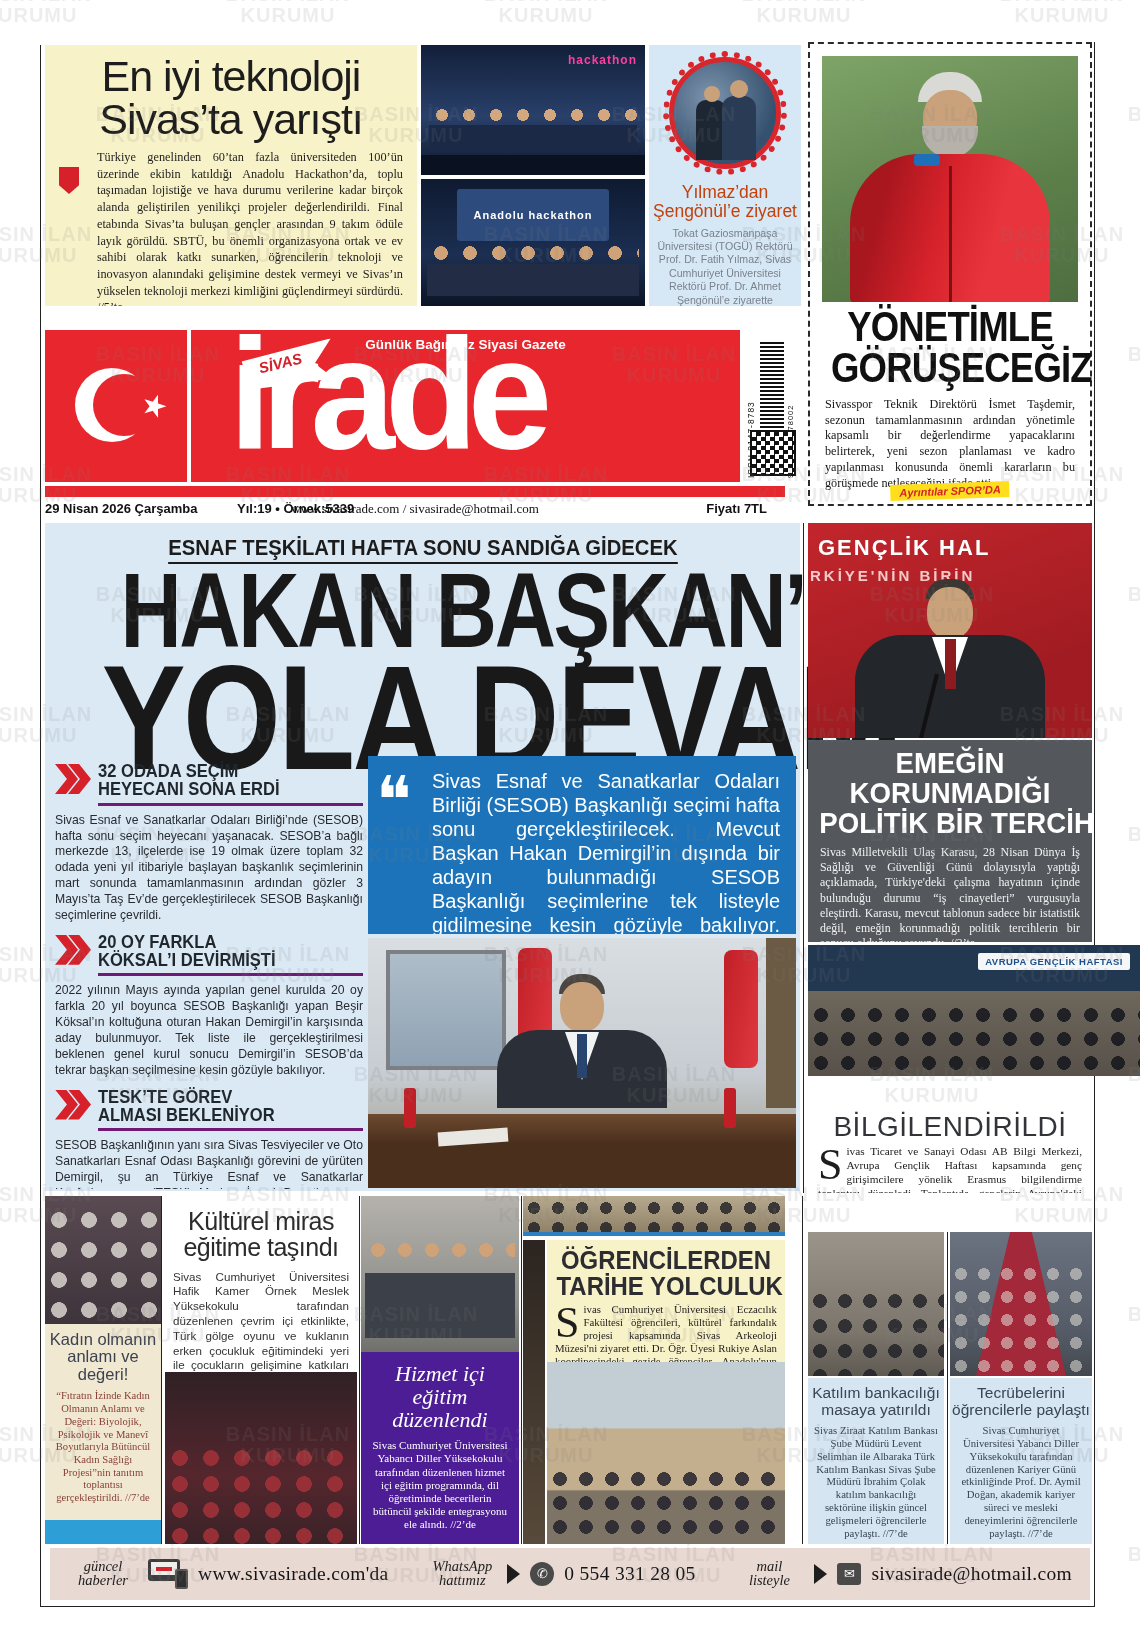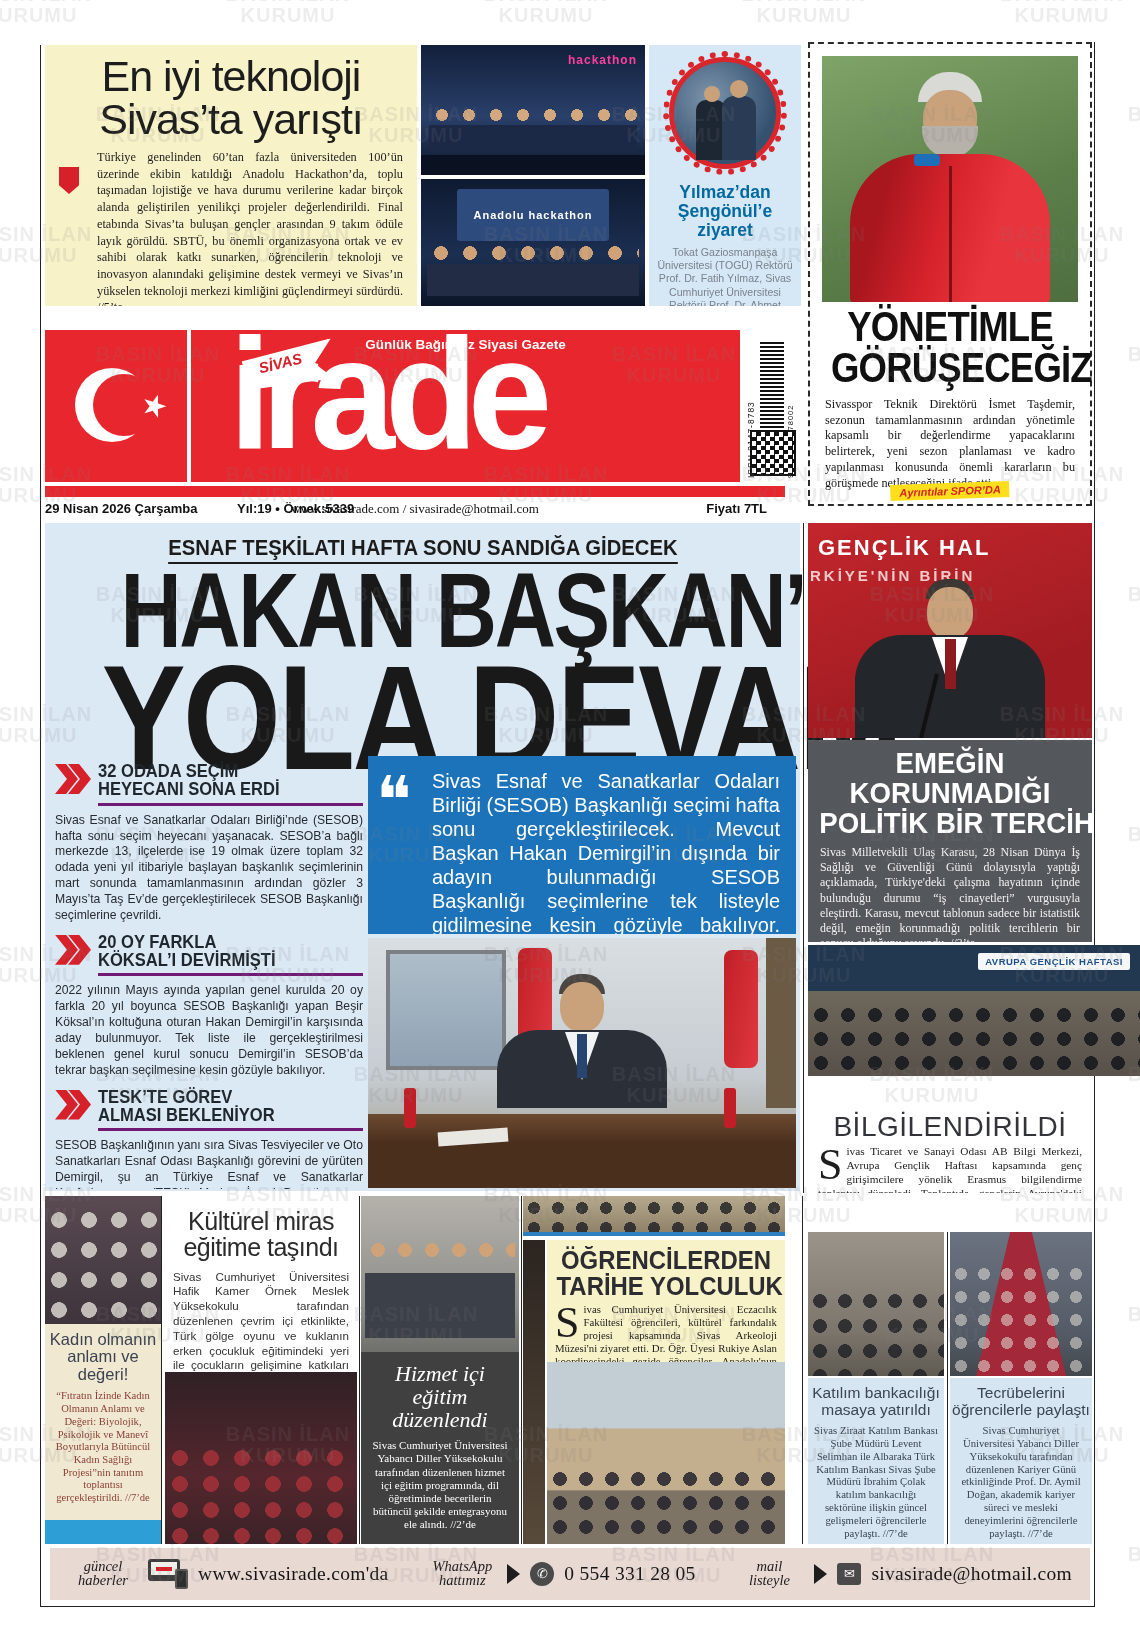--- a/index.html
+++ b/index.html
@@ -42,21 +42,21 @@
   
   #visit{left:649px;top:45px;width:152px;height:261px;background:#d6e8f6;text-align:center;}
   #visit .scallop{position:relative;margin:12px auto 0;width:112px;height:112px;border-radius:50%;
       background:radial-gradient(circle at 35% 35%,#7d94ad,#34516f 70%);border:5px solid #d9262c;}
   #visit .scallop::before{content:"";position:absolute;left:-11px;top:-11px;right:-11px;bottom:-11px;
       border:6px dotted #d9262c;border-radius:50%;}
   #visit .scallop .m1{left:22px;top:38px;width:30px;height:60px;background:#1d2733;border-radius:10px 10px 0 0;}
   #visit .scallop .m2{right:20px;top:34px;width:34px;height:64px;background:#2a3c55;border-radius:12px 12px 0 0;}
   #visit .scallop .h1x{left:30px;top:24px;width:16px;height:16px;border-radius:50%;background:#c9a27b;}
   #visit .scallop .h2x{right:28px;top:18px;width:18px;height:18px;border-radius:50%;background:#caa078;}
-  #visit h3{margin-top:14px;font-size:17.5px;line-height:1.08;font-weight:700;color:#0369a1;}
+  #visit h3{margin-top:14px;font-size:17.5px;line-height:1.08;font-weight:400;color:#c2410c;}
   #visit p{margin:6px 7px 0;font-size:10.6px;line-height:1.26;color:#7a828c;}
   
   #sport{left:808px;top:42px;width:284px;height:464px;background:#fff;border:2px dashed #2a2a2a;}
   #sport .photo{left:12px;top:12px;right:12px;height:246px;position:absolute;overflow:hidden;
       background:linear-gradient(160deg,#7fa468,#5c7f4a 60%,#4e6e40);}
   #sport .hair{left:50%;top:16px;width:64px;height:30px;margin-left:-32px;background:#d9d9d5;border-radius:32px 32px 0 0;}
   #sport .face{left:50%;top:34px;width:54px;height:58px;margin-left:-27px;background:#c9a27b;border-radius:46%;}
   #sport .beard{left:50%;top:70px;width:56px;height:32px;margin-left:-28px;background:#b6b1a9;border-radius:0 0 28px 28px;}
   #sport .jacket{left:50%;top:98px;width:200px;height:150px;margin-left:-100px;border-radius:70px 70px 6px 6px;
       background:linear-gradient(105deg,#a8161e 18%,#d6222b 45%,#e8343d 70%);}
@@ -167,21 +167,21 @@
   #culture h2{font-size:25px;font-weight:400;letter-spacing:-.5px;color:#2b2b2b;line-height:1.05;text-align:center;}
   #culture p{margin:9px 8px 0;font-size:11.6px;line-height:1.28;color:#333;text-align:justify;}
   #ph-culture{left:165px;top:1372px;width:192px;height:172px;background:linear-gradient(#2f2125,#55262d 60%,#3a2328);}
   #ph-culture .rows{left:0;right:0;bottom:0;height:96px;
       background-image:radial-gradient(circle 8px at 15px 10px,rgba(160,48,56,.9) 95%,transparent);
       background-size:31px 26px;}
   #ph-stand{left:361px;top:1196px;width:158px;height:156px;background:linear-gradient(#b5b2ac,#8d8d89 70%,#6f6f6b);}
   #ph-stand .people{left:4px;right:4px;bottom:14px;height:96px;
       background-image:radial-gradient(circle 7px at 13px 8px,#cfa277 95%,transparent),linear-gradient(#3c4048 0 0);
       background-size:27px 96px,100% 68%;background-repeat:repeat-x;background-position:0 0,0 100%;}
-  #inservice{left:361px;top:1352px;width:158px;height:192px;background:#404040;color:#fff;padding:10px 8px 0;text-align:center;overflow:hidden;}
+  #inservice{left:361px;top:1352px;width:158px;height:192px;background:#4c1d95;color:#fff;padding:10px 8px 0;text-align:center;overflow:hidden;}
   #inservice h3{font-family:"Liberation Serif",serif;font-style:italic;font-size:22px;line-height:1.05;font-weight:400;}
   #inservice p{margin-top:8px;font-family:"Liberation Serif",serif;font-size:11px;line-height:1.2;}
   #ph-hist-top{left:523px;top:1196px;width:262px;height:40px;background:linear-gradient(#b7a98e,#8f8268);border-bottom:4px solid #2d7fc1;}
   #ph-hist-top .crowd{left:0;right:0;top:4px;bottom:0;
       background-image:radial-gradient(circle 6px at 11px 8px,rgba(30,30,36,.8) 95%,transparent);background-size:24px 20px;}
   #sliver{left:523px;top:1240px;width:22px;height:304px;background:linear-gradient(#2b2420,#584a3a);}
   #history{left:547px;top:1240px;width:238px;height:122px;background:#f8f2c8;padding-top:7px;overflow:hidden;}
   #history h2{font-size:26px;font-weight:bold;color:#2c2c31;line-height:1.0;text-align:center;}
   #history p{margin:4px 8px 0;font-family:"Liberation Serif",serif;font-size:10.8px;line-height:1.2;color:#1d1d1d;text-align:justify;}
   #ph-hist-bot{left:547px;top:1362px;width:238px;height:182px;background:linear-gradient(#c2cdd4 36%,#c3ae8d 37% 70%,#7d7465 71%);}

